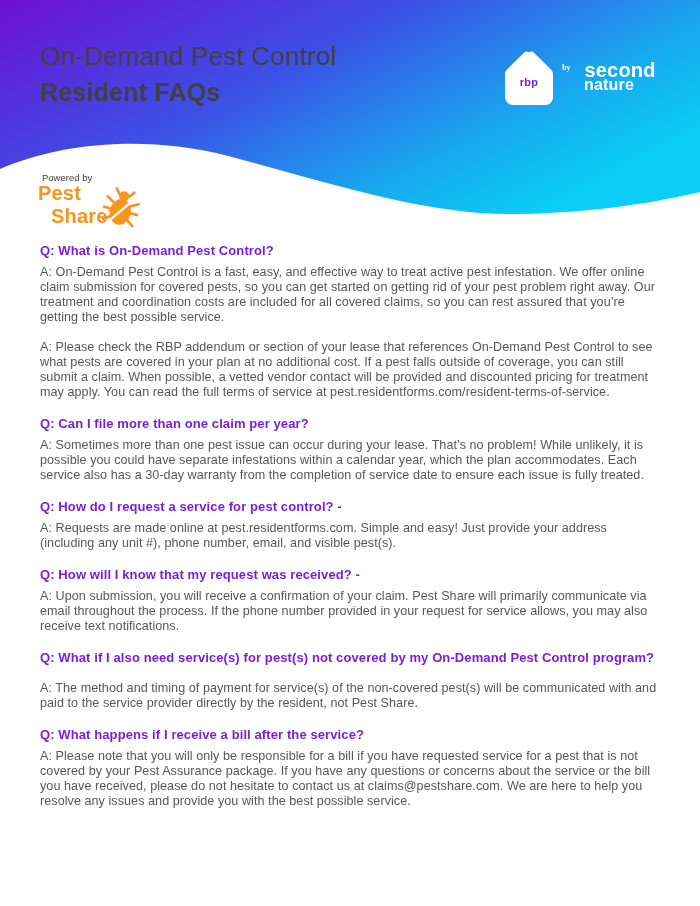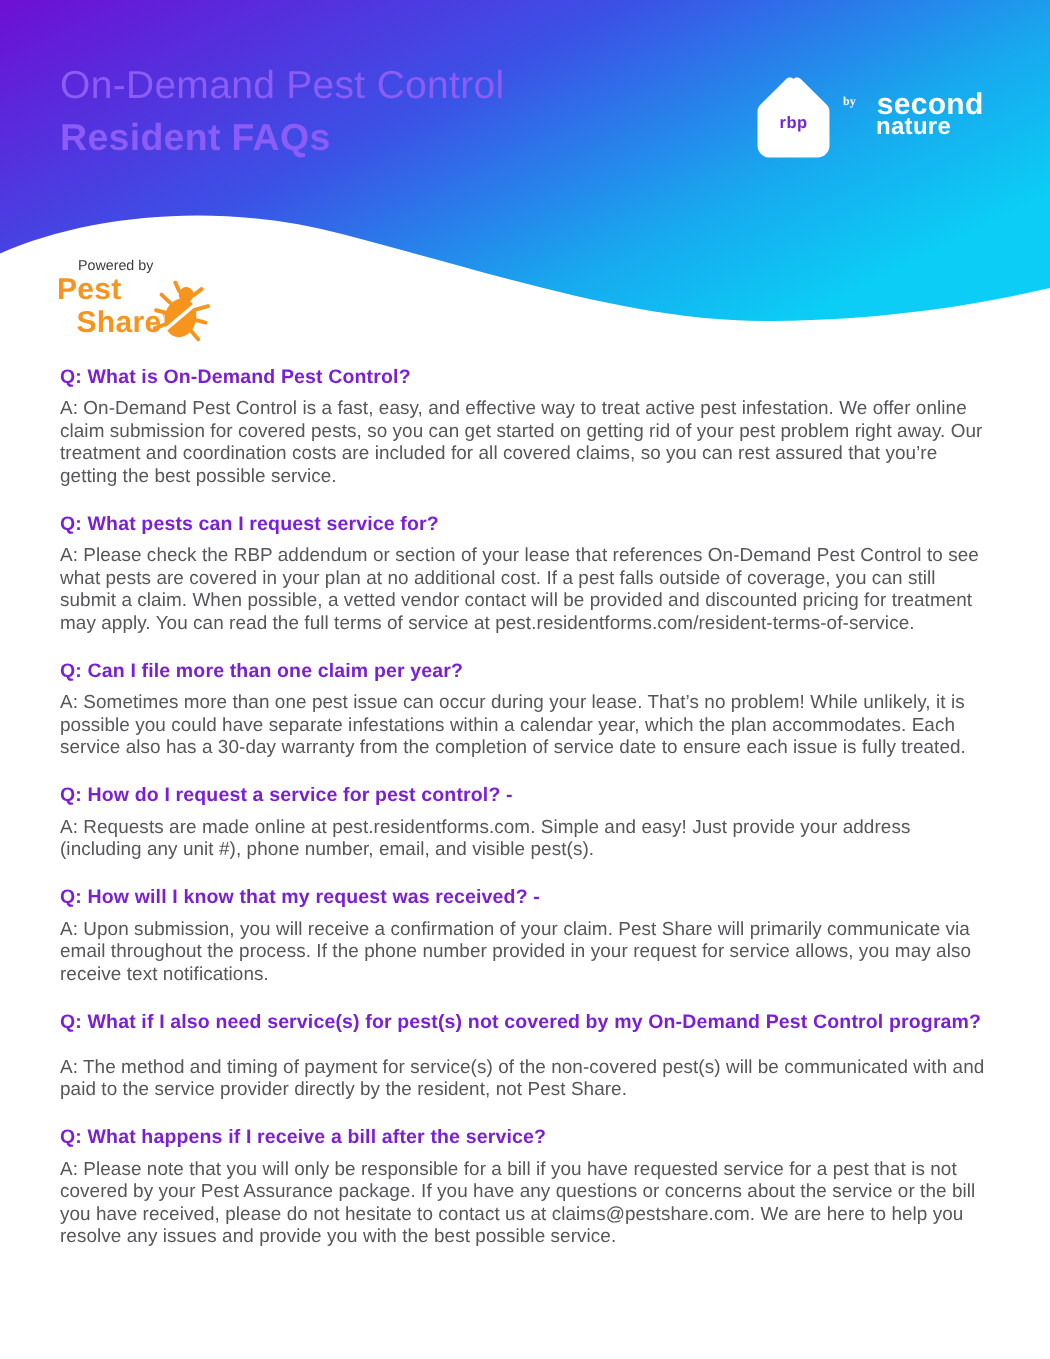--- a/index.html
+++ b/index.html
@@ -4,36 +4,36 @@
 <style>
   html,body{margin:0;padding:0;background:#ffffff;}
   body{
     width:700px;height:906px;overflow:hidden;position:relative;
     font-family:"Liberation Sans","DejaVu Sans",sans-serif;
     -webkit-font-smoothing:antialiased;
   }
   
   .header{position:relative;width:700px;height:240px;}
   .header svg.wave{position:absolute;top:0;left:0;display:block;}
-  .title-block{position:absolute;left:40px;top:40px;color:#8b5cf6;}
+  .title-block{position:absolute;left:40px;top:40px;color:#404040;}
   .title-line1{font-size:26px;font-weight:500;letter-spacing:.2px;line-height:32px;}
   .title-line2{font-size:25px;font-weight:800;letter-spacing:.2px;line-height:32px;margin-top:4px;}
   .rbp-logo{position:absolute;left:503px;top:50px;width:52px;height:56px;}
   .rbp-text{
     position:absolute;left:503px;top:50px;width:52px;height:56px;
     display:flex;align-items:center;justify-content:center;
     color:#7226d8;font-weight:800;font-size:11px;letter-spacing:.3px;padding-top:8px;box-sizing:border-box;
   }
   .sn-block{position:absolute;left:562px;top:64px;color:#ffffff;line-height:13px;}
   .sn-by{font-size:8px;font-weight:600;vertical-align:top;position:relative;top:-3px;margin-right:14px;font-family:Liberation Serif, serif;}
   .sn-word{font-size:20px;font-weight:800;letter-spacing:.2px;}
   .sn-line2{margin-left:22px;font-size:16px;font-weight:800;letter-spacing:.2px;}
   
   .powered{position:absolute;left:38px;top:172px;}
-  .powered-label{font-size:9.5px;color:#3b3b3b;font-weight:500;margin-left:14px;}
+  .powered-label{font-size:9.5px;color:#3b3b3b;font-weight:500;margin-left:4px;}
   .ps-line1{color:var(--orange,#f7941e);font-weight:800;font-size:20px;line-height:20px;letter-spacing:.2px;}
   .ps-line2{color:var(--orange,#f7941e);font-weight:800;font-size:20px;line-height:20px;letter-spacing:.2px;margin-left:13px;}
   .ps-tm{font-size:7px;vertical-align:super;font-weight:700;}
   .ps-bug{position:absolute;left:62px;top:4px;}
   .ps-row{position:relative;padding-right:46px;}
   
   .content{position:absolute;left:40px;top:242px;width:620px;}
   .faq-item{margin-bottom:15px;}
   .faq-q{
     color:var(--q-color,#7a1fd6);font-size:13px;font-weight:700;
@@ -112,21 +112,20 @@
   </div>
 </div>
 
 <div class="content">
   <div class="faq-item">
     <h3 class="faq-q">Q: What is On-Demand Pest Control?</h3>
     <p class="faq-a">A: On-Demand Pest Control is a fast, easy, and effective way to treat active pest infestation. We offer online claim submission for covered pests, so you can get started on getting rid of your pest problem right away. Our treatment and coordination costs are included for all covered claims, so you can rest assured that you’re getting the best possible service.</p>
   </div>
 
   <div class="faq-item">
-    <h3 class="faq-q">Q: What pests can I request service for?</h3>
     <p class="faq-a">A: Please check the RBP addendum or section of your lease that references On-Demand Pest Control to see what pests are covered in your plan at no additional cost. If a pest falls outside of coverage, you can still submit a claim. When possible, a vetted vendor contact will be provided and discounted pricing for treatment may apply. You can read the full terms of service at pest.residentforms.com/resident-terms-of-service.</p>
   </div>
 
   <div class="faq-item">
     <h3 class="faq-q">Q: Can I file more than one claim per year?</h3>
     <p class="faq-a">A: Sometimes more than one pest issue can occur during your lease. That’s no problem! While unlikely, it is possible you could have separate infestations within a calendar year, which the plan accommodates. Each service also has a 30-day warranty from the completion of service date to ensure each issue is fully treated.</p>
   </div>
 
   <div class="faq-item">
     <h3 class="faq-q">Q: How do I request a service for pest control? -</h3>

